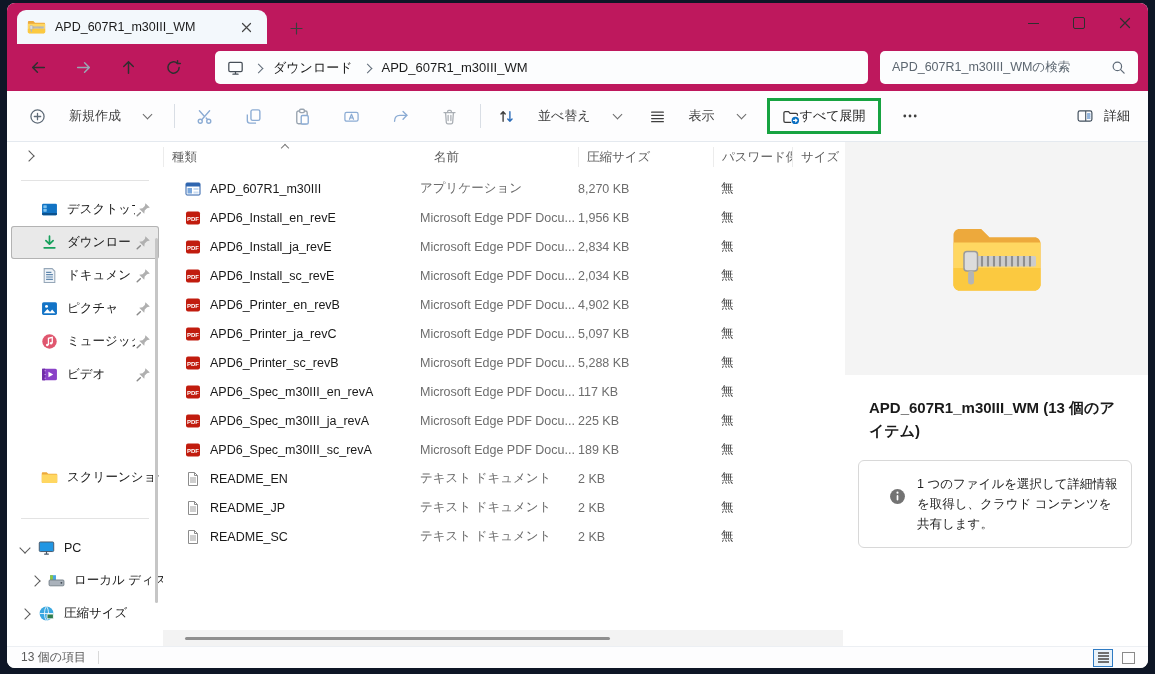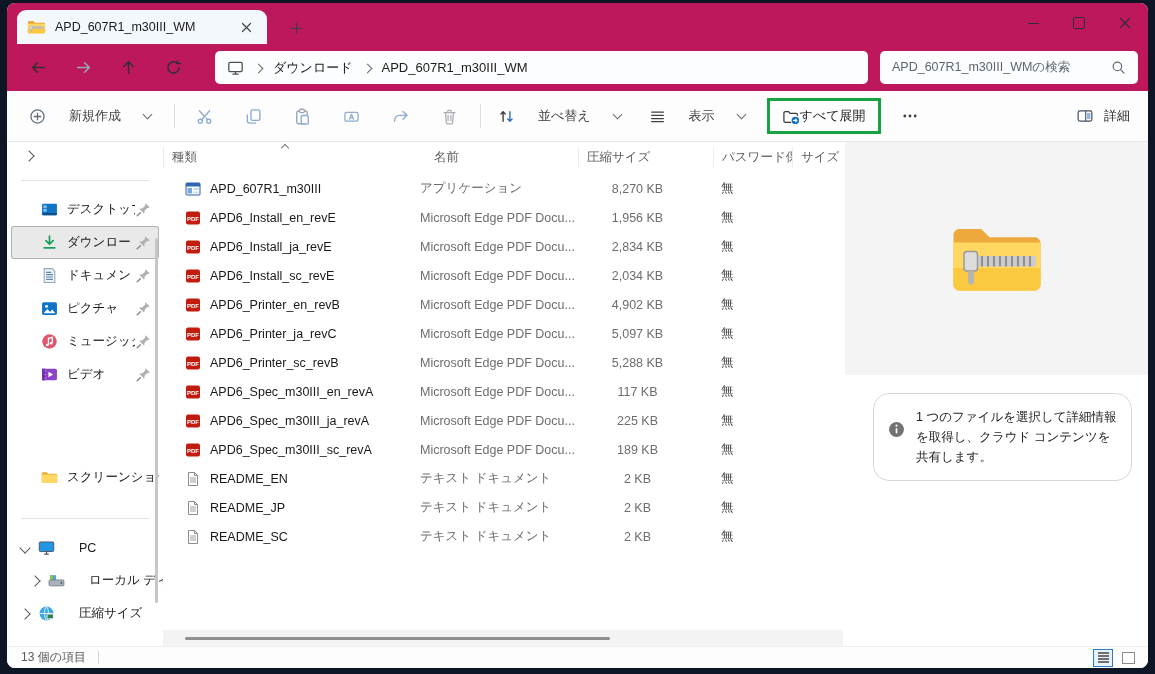--- a/index.html
+++ b/index.html
@@ -56,51 +56,51 @@
   .sb-item.selected{background:#e9e9e9;box-shadow:0 0 0 1px #b3b3b3 inset}
   .sb-item .fico{width:17px;height:17px;flex:0 0 auto}
   .sb-label{margin-left:9px;white-space:nowrap;overflow:hidden;flex:1}
   .pin{width:13px;height:13px;margin-right:7px;flex:0 0 auto}
   .tree-item{display:flex;align-items:center;height:33px;font-size:12.5px;color:#1b1b1b;padding-left:14px}
   .tchev{width:7px;height:7px;border-right:1.4px solid #5a5a5a;border-bottom:1.4px solid #5a5a5a;
          flex:0 0 auto;margin-right:9px}
   .tchev.right{transform:rotate(-45deg)}
   .tchev.down{transform:rotate(45deg)}
   .tree-item .fico{width:17px;height:17px;flex:0 0 auto}
-  .tree-item .sb-label{margin-left:24px}
+  .tree-item .sb-label{margin-left:9px}
   .ind.level-1{width:10px;flex:0 0 auto}
   .ind.level-0{width:0;flex:0 0 auto}
   .sb-scroll{position:absolute;right:5px;top:96px;width:3px;height:365px;background:#c6c6c6;border-radius:2px}
   
   .filearea{position:absolute;left:156px;top:139px;width:680px;bottom:22px;background:#fff}
   .fl-grid{display:grid;grid-template-columns:249px 166px 135px 79px 51px}
   .fl-head{height:30px;align-items:center;position:relative;color:#5d5d5d;font-size:12.5px}
   .hcell{padding-left:8px;white-space:nowrap;overflow:hidden;align-self:center}
   .hcell.first{padding-left:22px}
   .hcell.b{border-left:1px solid #ececec;height:20px;line-height:20px}
   .sort-caret{position:absolute;left:118px;top:0;width:8px;height:8px}
   .sort-caret:before{content:"";position:absolute;left:1px;top:3px;width:5px;height:5px;
     border-left:1.3px solid #7a7a7a;border-top:1.3px solid #7a7a7a;transform:rotate(45deg)}
   .rows{position:absolute;left:0;top:32px;right:0}
   .row{height:29px;align-items:center;font-size:12.5px}
   .cell{white-space:nowrap;overflow:hidden}
   .cell.name{display:flex;align-items:center;gap:9px;padding-left:22px;color:#191919}
   .cell.name .fico{width:16px;height:16px;flex:0 0 auto}
   .cell.type{color:#6d6d6d;padding-left:8px}
-  .cell.csize{color:#6d6d6d;text-align:center;padding-right:16px}
+  .cell.csize{color:#6d6d6d;text-align:left;padding-right:16px}
   .cell.pwd{color:#3c3c3c;padding-left:8px}
   .cell.size{color:#6d6d6d;padding-left:8px}
   .hscroll{position:absolute;left:0;right:0;bottom:0;height:16px;background:#f3f3f3}
   .hthumb{position:absolute;left:22px;top:7px;width:425px;height:3px;background:#8f8f8f;border-radius:2px}
   
   .preview{position:absolute;left:838px;top:139px;right:0;bottom:22px;background:#fff}
   .pv-hero{height:233px;background:#f4f4f4;display:flex;align-items:center;justify-content:center}
   .pv-hero .fico{width:96px;height:76px}
   .pv-title{margin:22px 24px 0 24px;font-size:15px;font-weight:bold;color:#1a1a1a;line-height:1.5;word-break:break-word}
-  .pv-info{margin:18px 16px 0 28px;border:1px solid #d8d8d8;border-radius:16px;padding:13px 12px 13px 14px;
+  .pv-info{margin:18px 16px 0 13px;border:1px solid #d8d8d8;border-radius:6px;padding:13px 12px 13px 30px;
            display:flex;gap:11px;font-size:12.5px;color:#1f1f1f;line-height:1.6}
   .pv-info .fico{width:17px;height:17px;flex:0 0 auto;margin-top:14px}
   
   .statusbar{position:absolute;left:0;right:0;bottom:0;height:22px;background:#fdfdfe;border-top:1px solid #eceff3;
              display:flex;align-items:center;padding:0 10px;box-sizing:border-box}
   .sb-count{font-size:12px;color:#5a5a5a;margin-left:4px}
   .sb-vline{width:1px;height:13px;background:#d9d9d9;margin-left:12px}
   .view-toggles{margin-left:auto;display:flex;align-items:center;gap:5px}
   .vt{width:20px;height:18px;display:flex;align-items:center;justify-content:center;box-sizing:border-box}
   .vt.sel{border:1px solid #2f7bc3;background:#e8f2fa}
@@ -683,20 +683,21 @@
             <path d="M3 9c0-2.2 1.8-4 4-4h14.5l5.5 5.5H57c2.2 0 4 1.8 4 4V42c0 2.2-1.8 4-4 4H7c-2.2 0-4-1.8-4-4z" fill="#eda93c"></path>
             <path d="M3 14h58v28c0 2.2-1.8 4-4 4H7c-2.2 0-4-1.8-4-4z" fill="#ffd761"></path>
             <path d="M3 31h58v11c0 2.2-1.8 4-4 4H7c-2.2 0-4-1.8-4-4z" fill="#fbc940"></path>
             <rect x="15" y="23" width="43" height="7" rx="1" fill="#cccccc"></rect>
             <path d="M18 23v7M22 23v7M26 23v7M30 23v7M34 23v7M38 23v7M42 23v7M46 23v7M50 23v7M54 23v7" stroke="#8f8f8f" stroke-width="1.4"></path>
             <rect x="10" y="20" width="9" height="13" rx="2" fill="#dcdcdc" stroke="#9a9a9a"></rect>
             <rect x="12.7" y="33" width="4" height="9" rx="1.6" fill="#b5b5b5"></rect>
           </svg>
         </span>
     </div>
+    <div class="pv-title">APD_607R1_m30III_WM (13 個のアイテム)</div>
     <div class="pv-info">
       <span class="fico">
         <svg viewBox="0 0 16 16">
             <circle cx="8" cy="8" r="7" fill="#737373"></circle>
             <rect x="7.2" y="6.7" width="1.6" height="5" rx="0.8" fill="#fff"></rect>
             <circle cx="8" cy="4.4" r="1" fill="#fff"></circle>
           </svg>
       </span>
       <span>1 つのファイルを選択して詳細情報を取得し、クラウド コンテンツを共有します。</span>
     </div>

